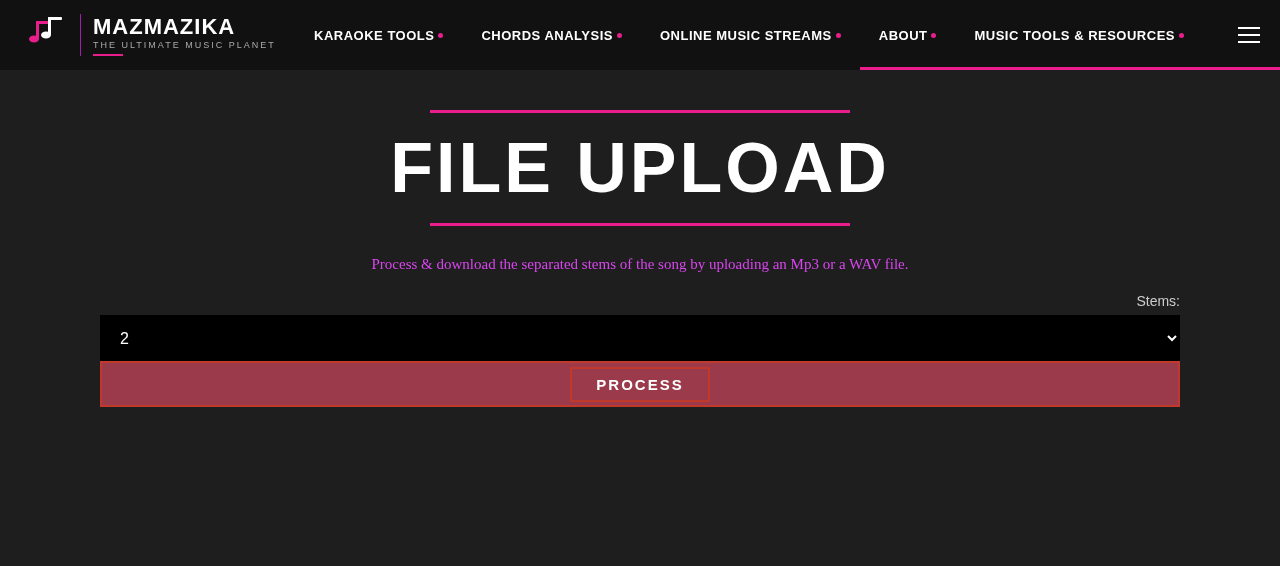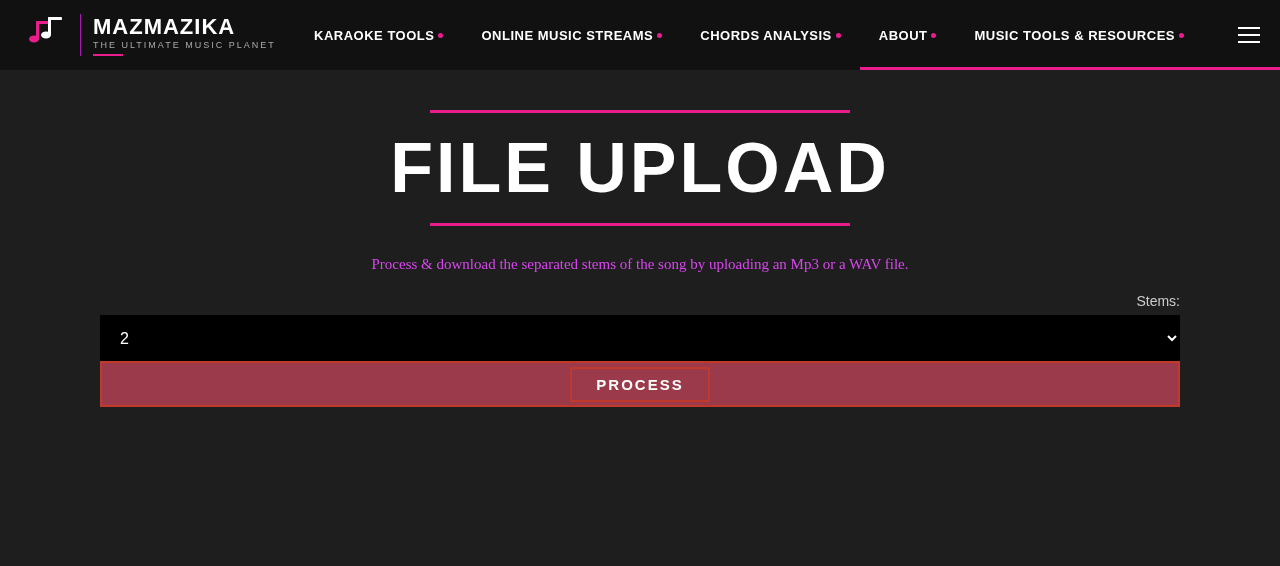--- a/index.html
+++ b/index.html
@@ -250,25 +250,25 @@
       <div style="width:30px;height:2px;background:#e91e8c;margin-top:4px;"></div>
     </div>
   </div>
 
   <div class="nav">
     <div class="nav-item">
       <span>KARAOKE TOOLS</span>
       <span class="nav-dot"></span>
     </div>
     <div class="nav-item">
+      <span>CHORDS ANALYSIS</span>
+      <span class="nav-dot"></span>
+    </div>
+    <div class="nav-item">
       <span>ONLINE MUSIC STREAMS</span>
-      <span class="nav-dot"></span>
-    </div>
-    <div class="nav-item">
-      <span>CHORDS ANALYSIS</span>
       <span class="nav-dot"></span>
     </div>
     <div class="nav-item">
       <span>ABOUT</span>
       <span class="nav-dot"></span>
     </div>
     <div class="nav-item active">
       <span>MUSIC TOOLS &amp; RESOURCES</span>
       <span class="nav-dot"></span>
     </div>

